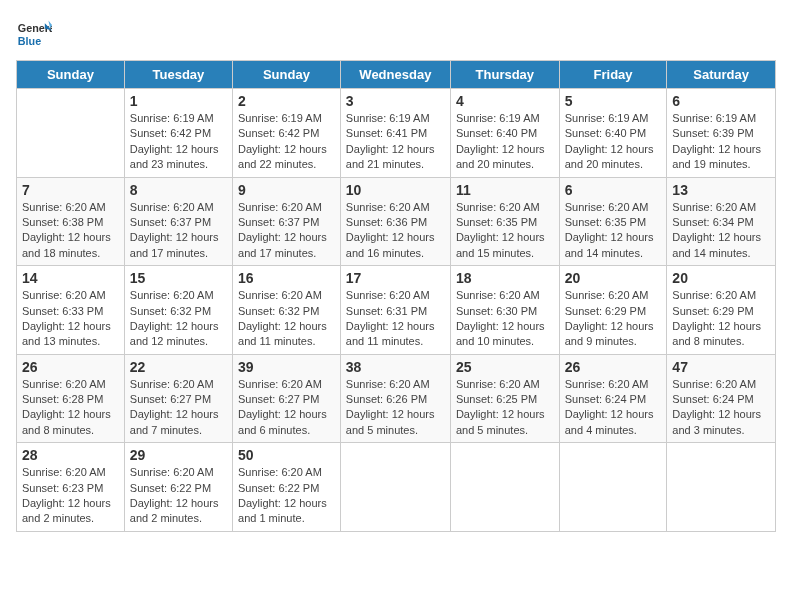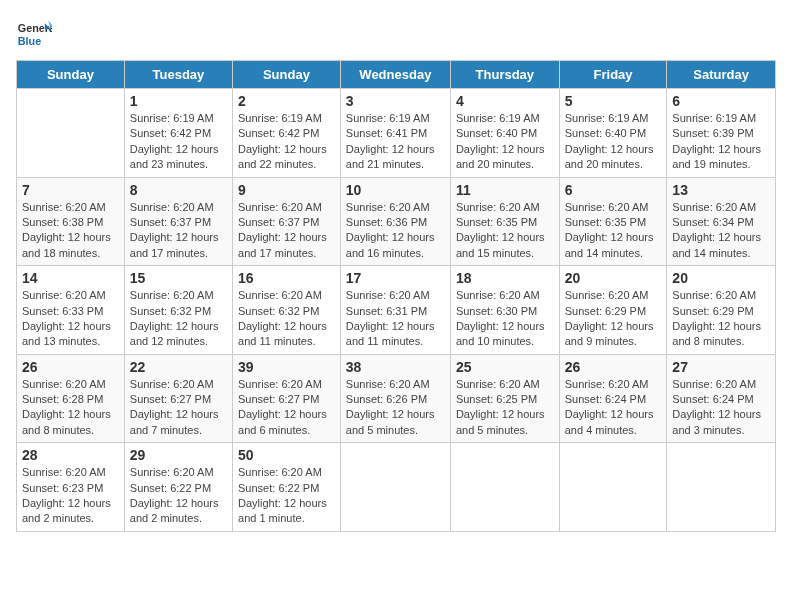--- a/index.html
+++ b/index.html
@@ -298,21 +298,21 @@
 and 5 minutes.</div>
         </td>
         <td>
           <div class="day-number">26</div>
           <div class="day-info" style="white-space: pre-line;">Sunrise: 6:20 AM
 Sunset: 6:24 PM
 Daylight: 12 hours
 and 4 minutes.</div>
         </td>
         <td>
-          <div class="day-number">27</div>
+          <div class="day-number">47</div>
           <div class="day-info" style="white-space: pre-line;">Sunrise: 6:20 AM
 Sunset: 6:24 PM
 Daylight: 12 hours
 and 3 minutes.</div>
         </td>
       </tr>
       <tr>
         <td>
           <div class="day-number">28</div>
           <div class="day-info" style="white-space: pre-line;">Sunrise: 6:20 AM

